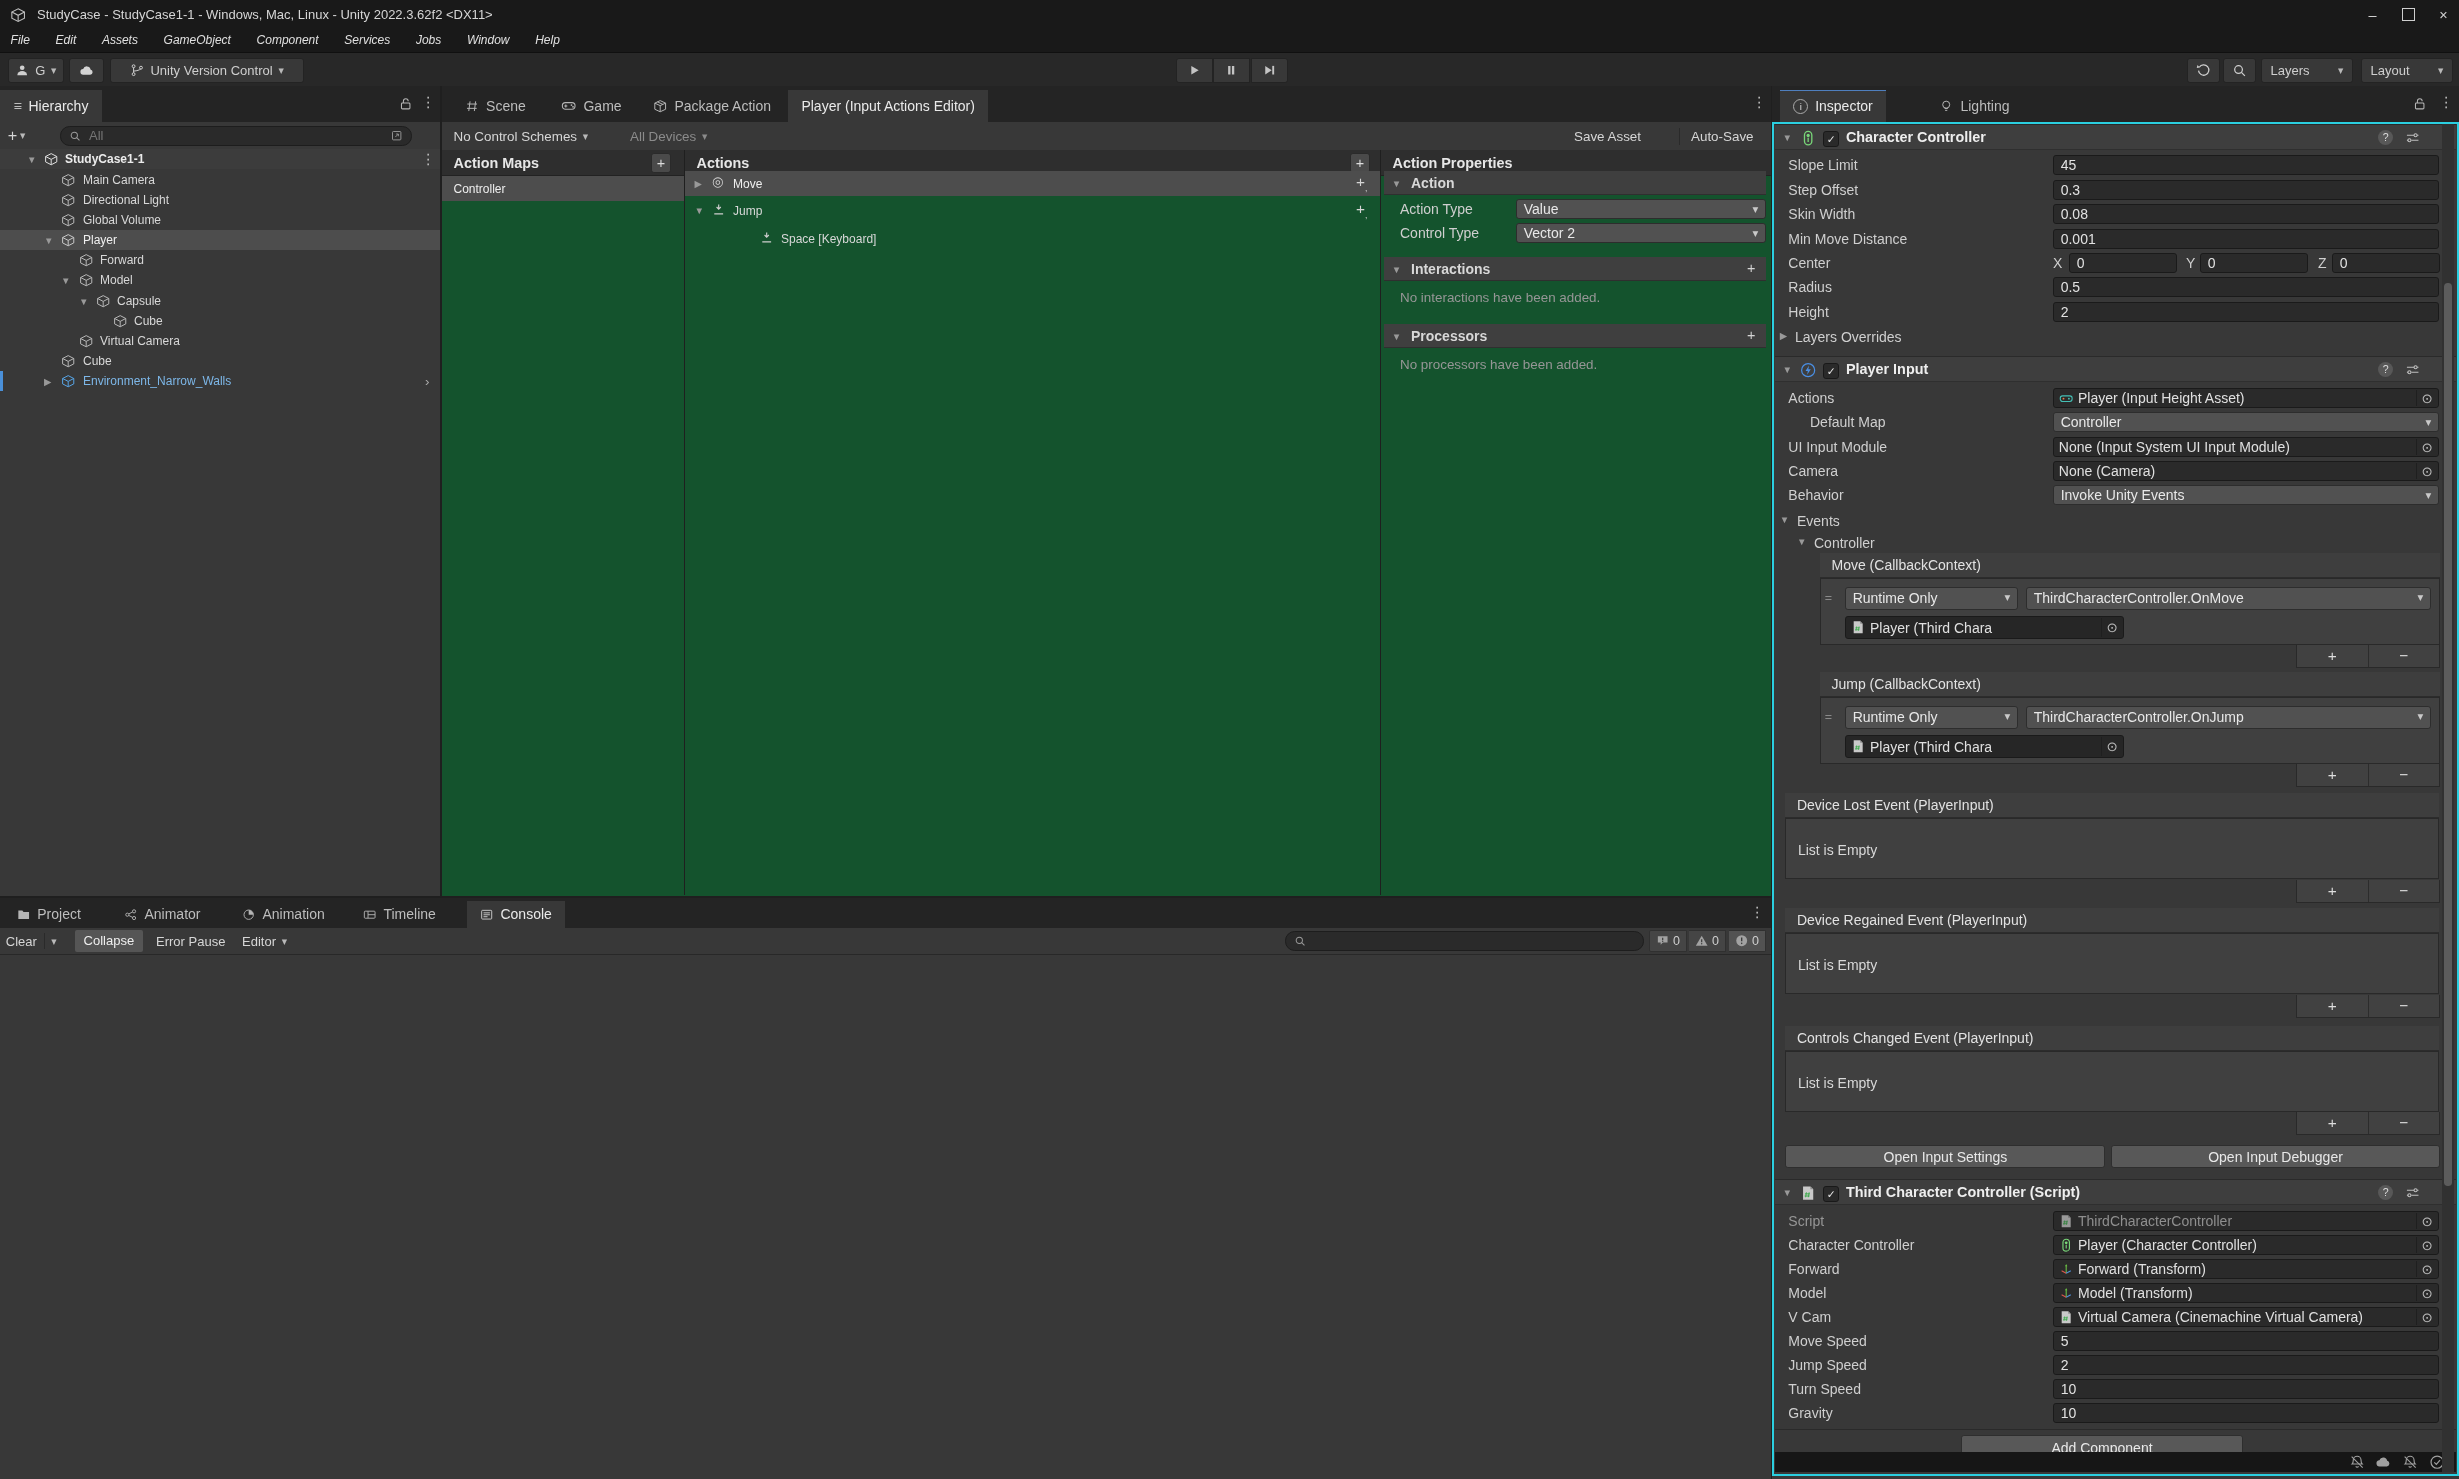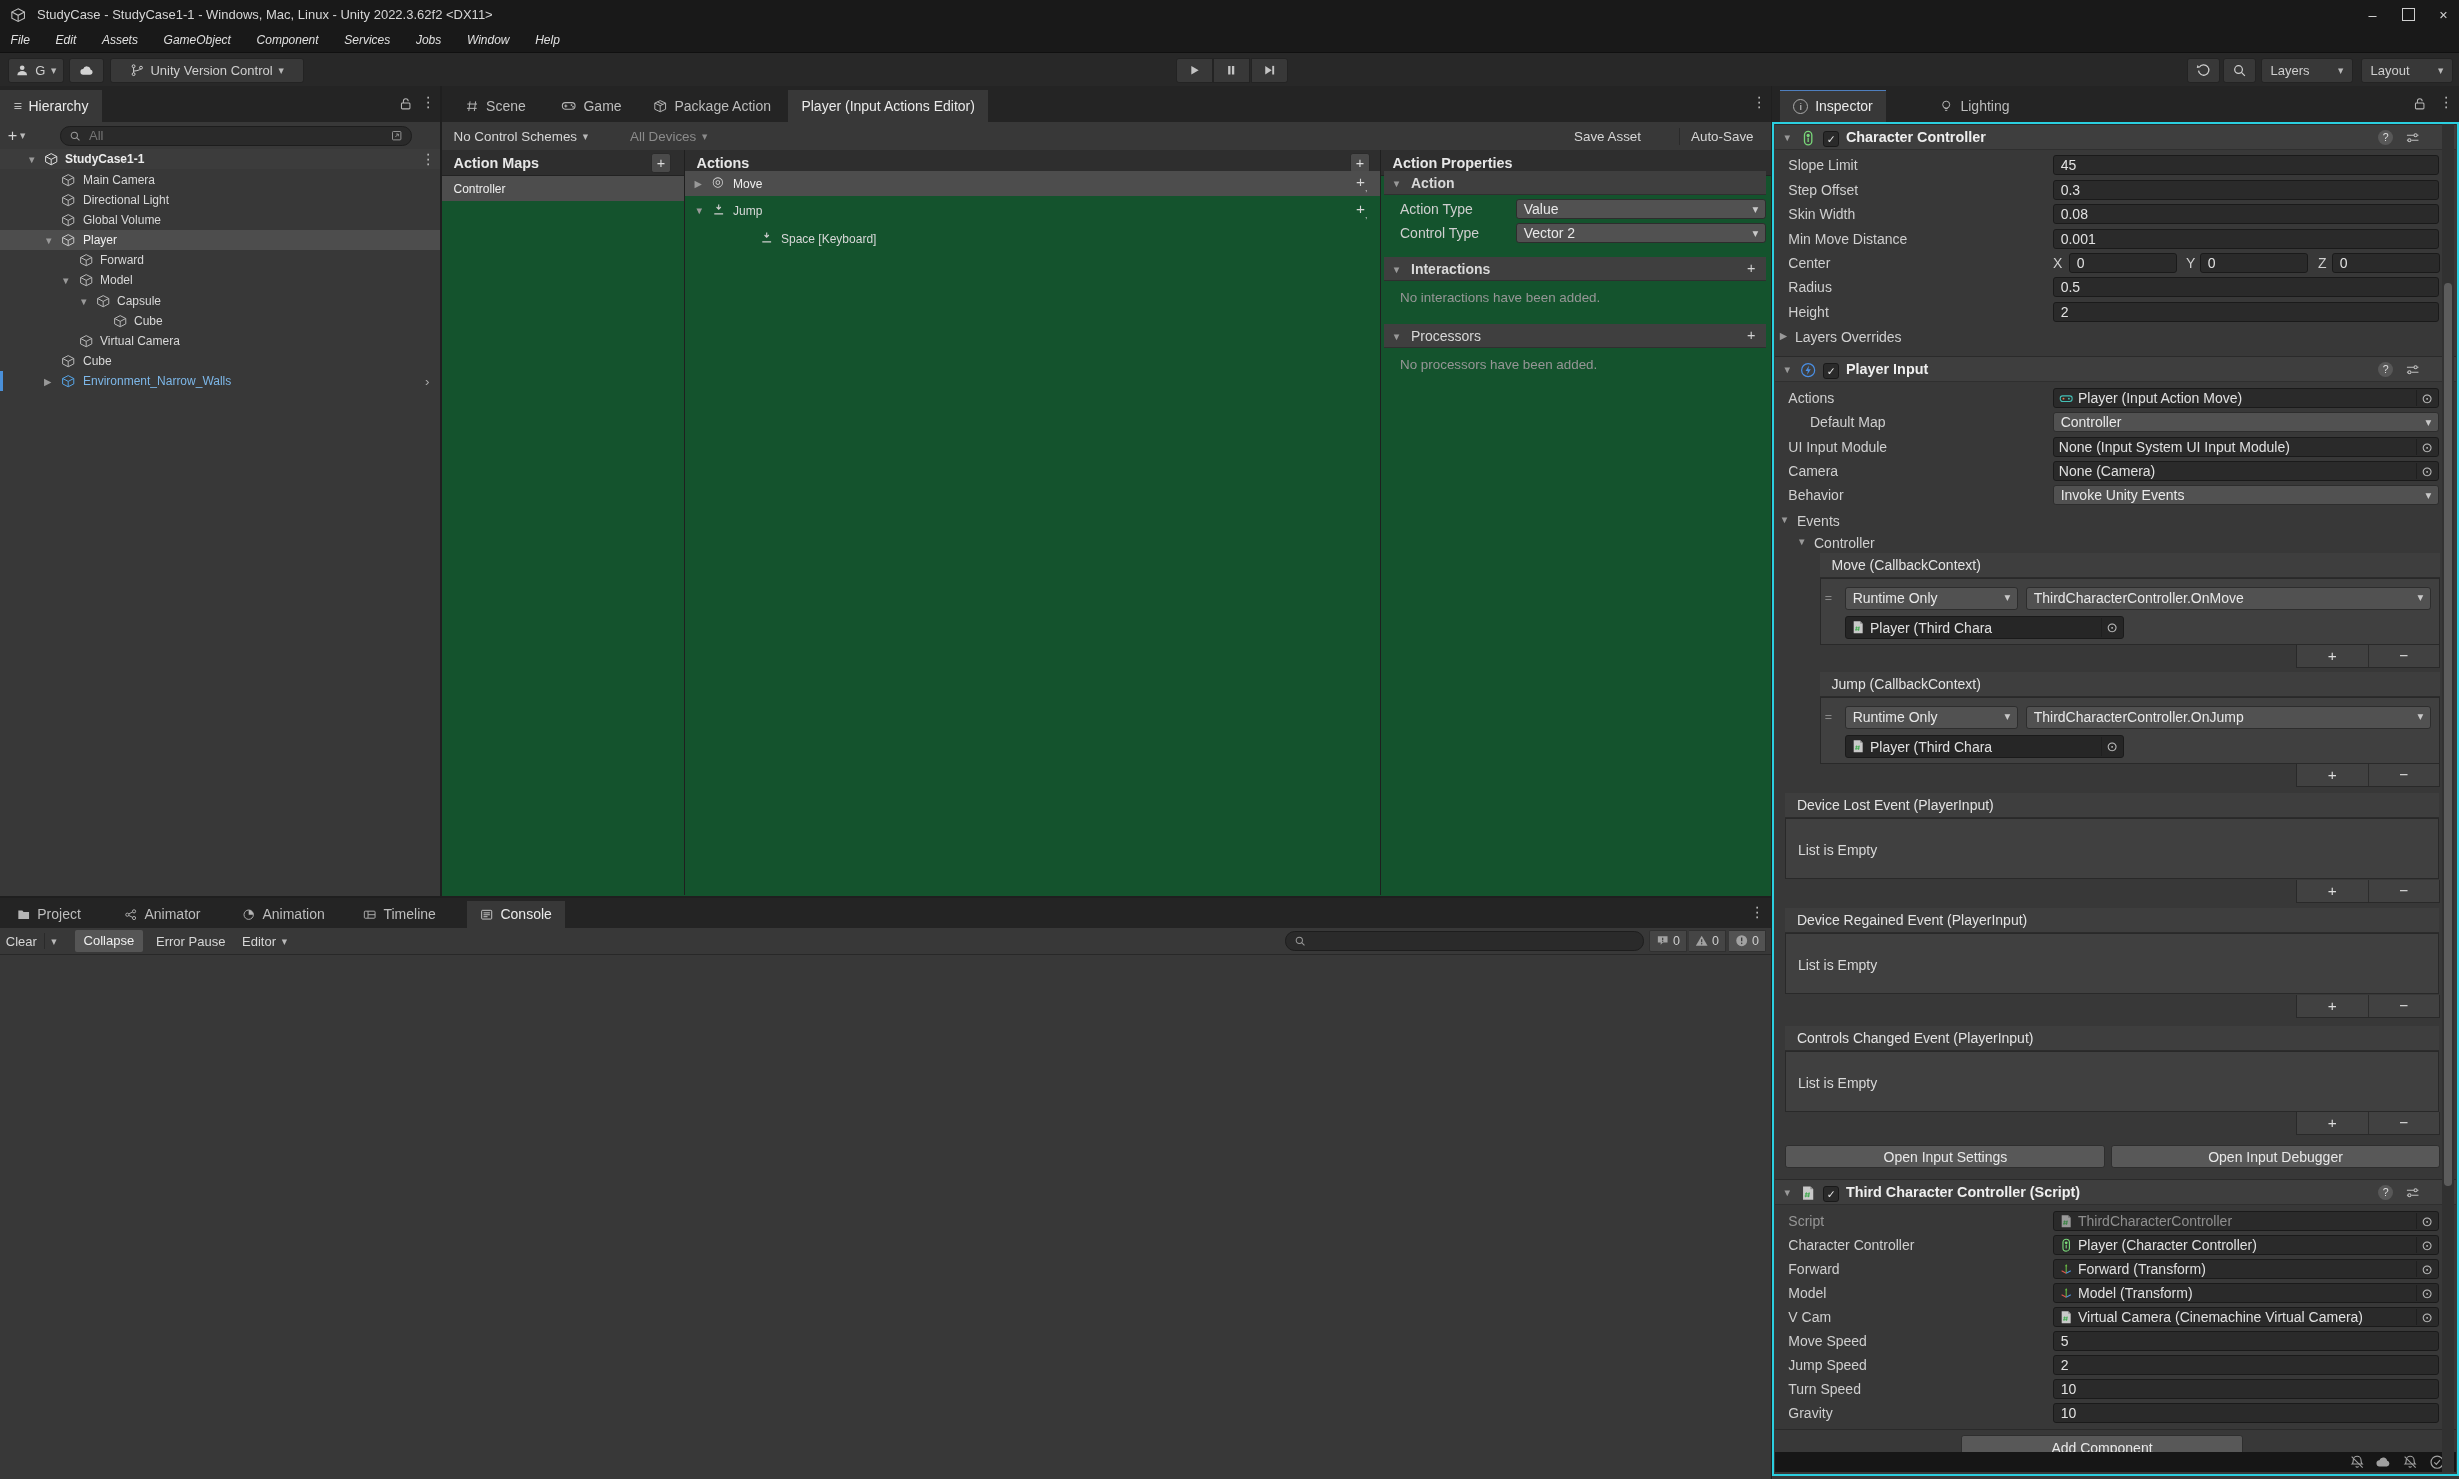--- a/index.html
+++ b/index.html
@@ -548,21 +548,21 @@
 
     <div class="abs" style="left:942px;top:171px;width:382px;height:24px;background:#3f3f3f;border-bottom:1px solid #2f2f2f;box-sizing:border-box">
       <span class="abs arrow" style="left:7.7px;top:6.7px">▼</span>
       <span class="abs sectlbl" style="left:27px;top:3.8px;font-weight:bold">Interactions</span>
       <span class="abs" style="left:363px;top:2.9px;font-size:14.4px;color:#d5d5d5">+</span>
     </div>
     <span class="abs grey" style="left:958px;top:204px;font-size:13.4px">No interactions have been added.</span>
 
     <div class="abs" style="left:942px;top:238px;width:382px;height:24px;background:#3f3f3f;border-bottom:1px solid #2f2f2f;box-sizing:border-box">
       <span class="abs arrow" style="left:7.7px;top:6.7px">▼</span>
-      <span class="abs sectlbl" style="left:27px;top:3.8px;font-weight:normal">Processors</span>
+      <span class="abs sectlbl" style="left:27px;top:3.8px;font-weight:bold">Processors</span>
       <span class="abs" style="left:363px;top:2.9px;font-size:14.4px;color:#d5d5d5">+</span>
     </div>
     <span class="abs grey" style="left:958px;top:271px;font-size:13.4px">No processors have been added.</span>
   </div>
 
   <div class="abs" style="left:0;top:898px;width:1771px;height:581px;background:#383838">
     <div class="abs tabstrip" style="left:0;top:0;width:1771px;height:30px">
       <div class="tab abs" style="left:3.8px;top:2.9px;height:27px">
         <span class="ico" style="width:13.4px;height:13.4px;color:#b5b5b5">
             <svg viewBox="0 0 14 14" width="13.4" height="13.4">
@@ -739,21 +739,21 @@
         </span>
       <span class="abs kebab" style="left:663px;top:3.8px">⋮</span>
     </div>
     <span class="abs ilabel" style="left:16.3px;top:302px">Actions</span>
     <div class="abs ofl" style="left:281px;top:302px;width:386px">
       <span class="ico" style="width:14.4px;height:14.4px">
           <svg viewBox="0 0 15 15" width="14.4" height="14.4">
             <use href="#i-iaa"></use>
           </svg>
         </span>
-      <span>Player (Input Action Move)</span>
+      <span>Player (Input Height Asset)</span>
       <span class="pickr">⊙</span>
     </div>
     <span class="abs ilabel" style="left:38px;top:326px">Default Map</span>
     <div class="abs ddl" style="left:281px;top:326px;width:386px"><span>Controller</span></div>
     <span class="abs ilabel" style="left:16.3px;top:351px">UI Input Module</span>
     <div class="abs ofl" style="left:281px;top:351px;width:386px">
       <span>None (Input System UI Input Module)</span>
       <span class="pickr">⊙</span>
     </div>
     <span class="abs ilabel" style="left:16.3px;top:375px">Camera</span>

